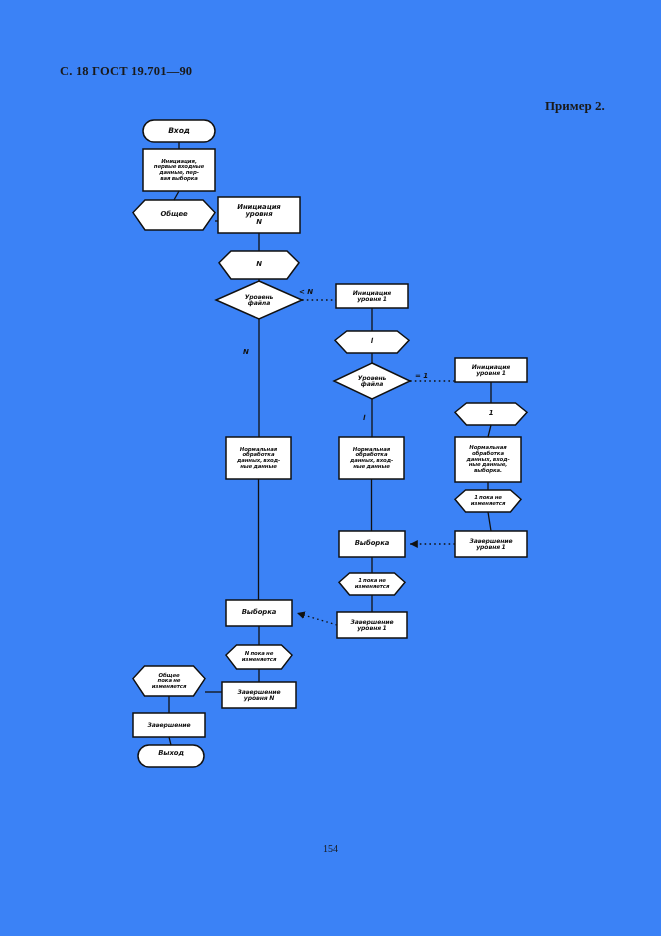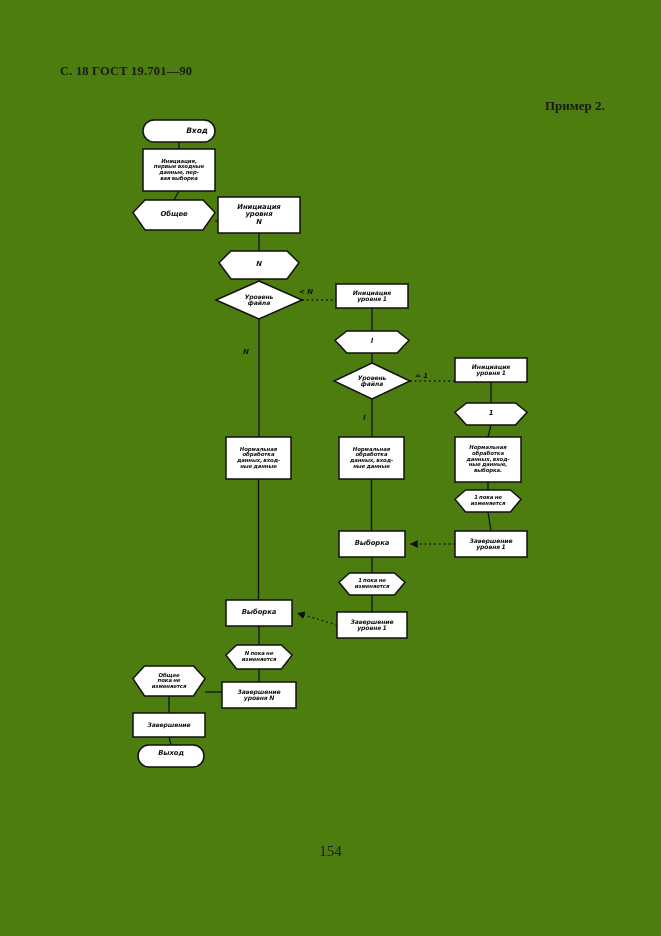--- a/index.html
+++ b/index.html
@@ -9,21 +9,21 @@
     background: #ffffff;
   }
   body {
     font-family: "Liberation Serif", serif;
     color: #1a1a1a;
   }
   #page {
     position: relative;
     width: 661px;
     height: 936px;
-    background: #4d7c0f;
+    background: #3b82f6;
     overflow: hidden;
   }
   
   .hdr-left {
     position: absolute;
     left: 60px;
     top: 64px;
     font-family: "Liberation Serif", serif;
     font-weight: bold;
     font-size: 12.5px;
@@ -39,21 +39,21 @@
     font-size: 13px;
     white-space: nowrap;
   }
   .page-num {
     position: absolute;
     left: 0;
     top: 843px;
     width: 661px;
     text-align: center;
     font-family: "Liberation Serif", serif;
-    font-size: 15px;
+    font-size: 10px;
   }
 
   
   #chart {
     position: absolute;
     left: 0;
     top: 0;
     width: 661px;
     height: 830px;
   }
@@ -78,21 +78,21 @@
     font-weight: bold;
     color: #111;
     line-height: 1.04;
     pointer-events: none;
     letter-spacing: -0.1px;
     word-spacing: -0.5px;
   }
   .fs5 { font-size: 5.4px; }
   .fs6 { font-size: 6.1px; }
   .fs7 { font-size: 6.9px; }
-  .fs8 { font-size: 7.6px; padding-left: 18px; }
+  .fs8 { font-size: 7.6px; }
 
   .edge-label {
     position: absolute;
     font-family: "DejaVu Sans", sans-serif;
     font-style: italic;
     font-weight: bold;
     font-size: 7px;
     color: #111;
     white-space: nowrap;
     pointer-events: none;

